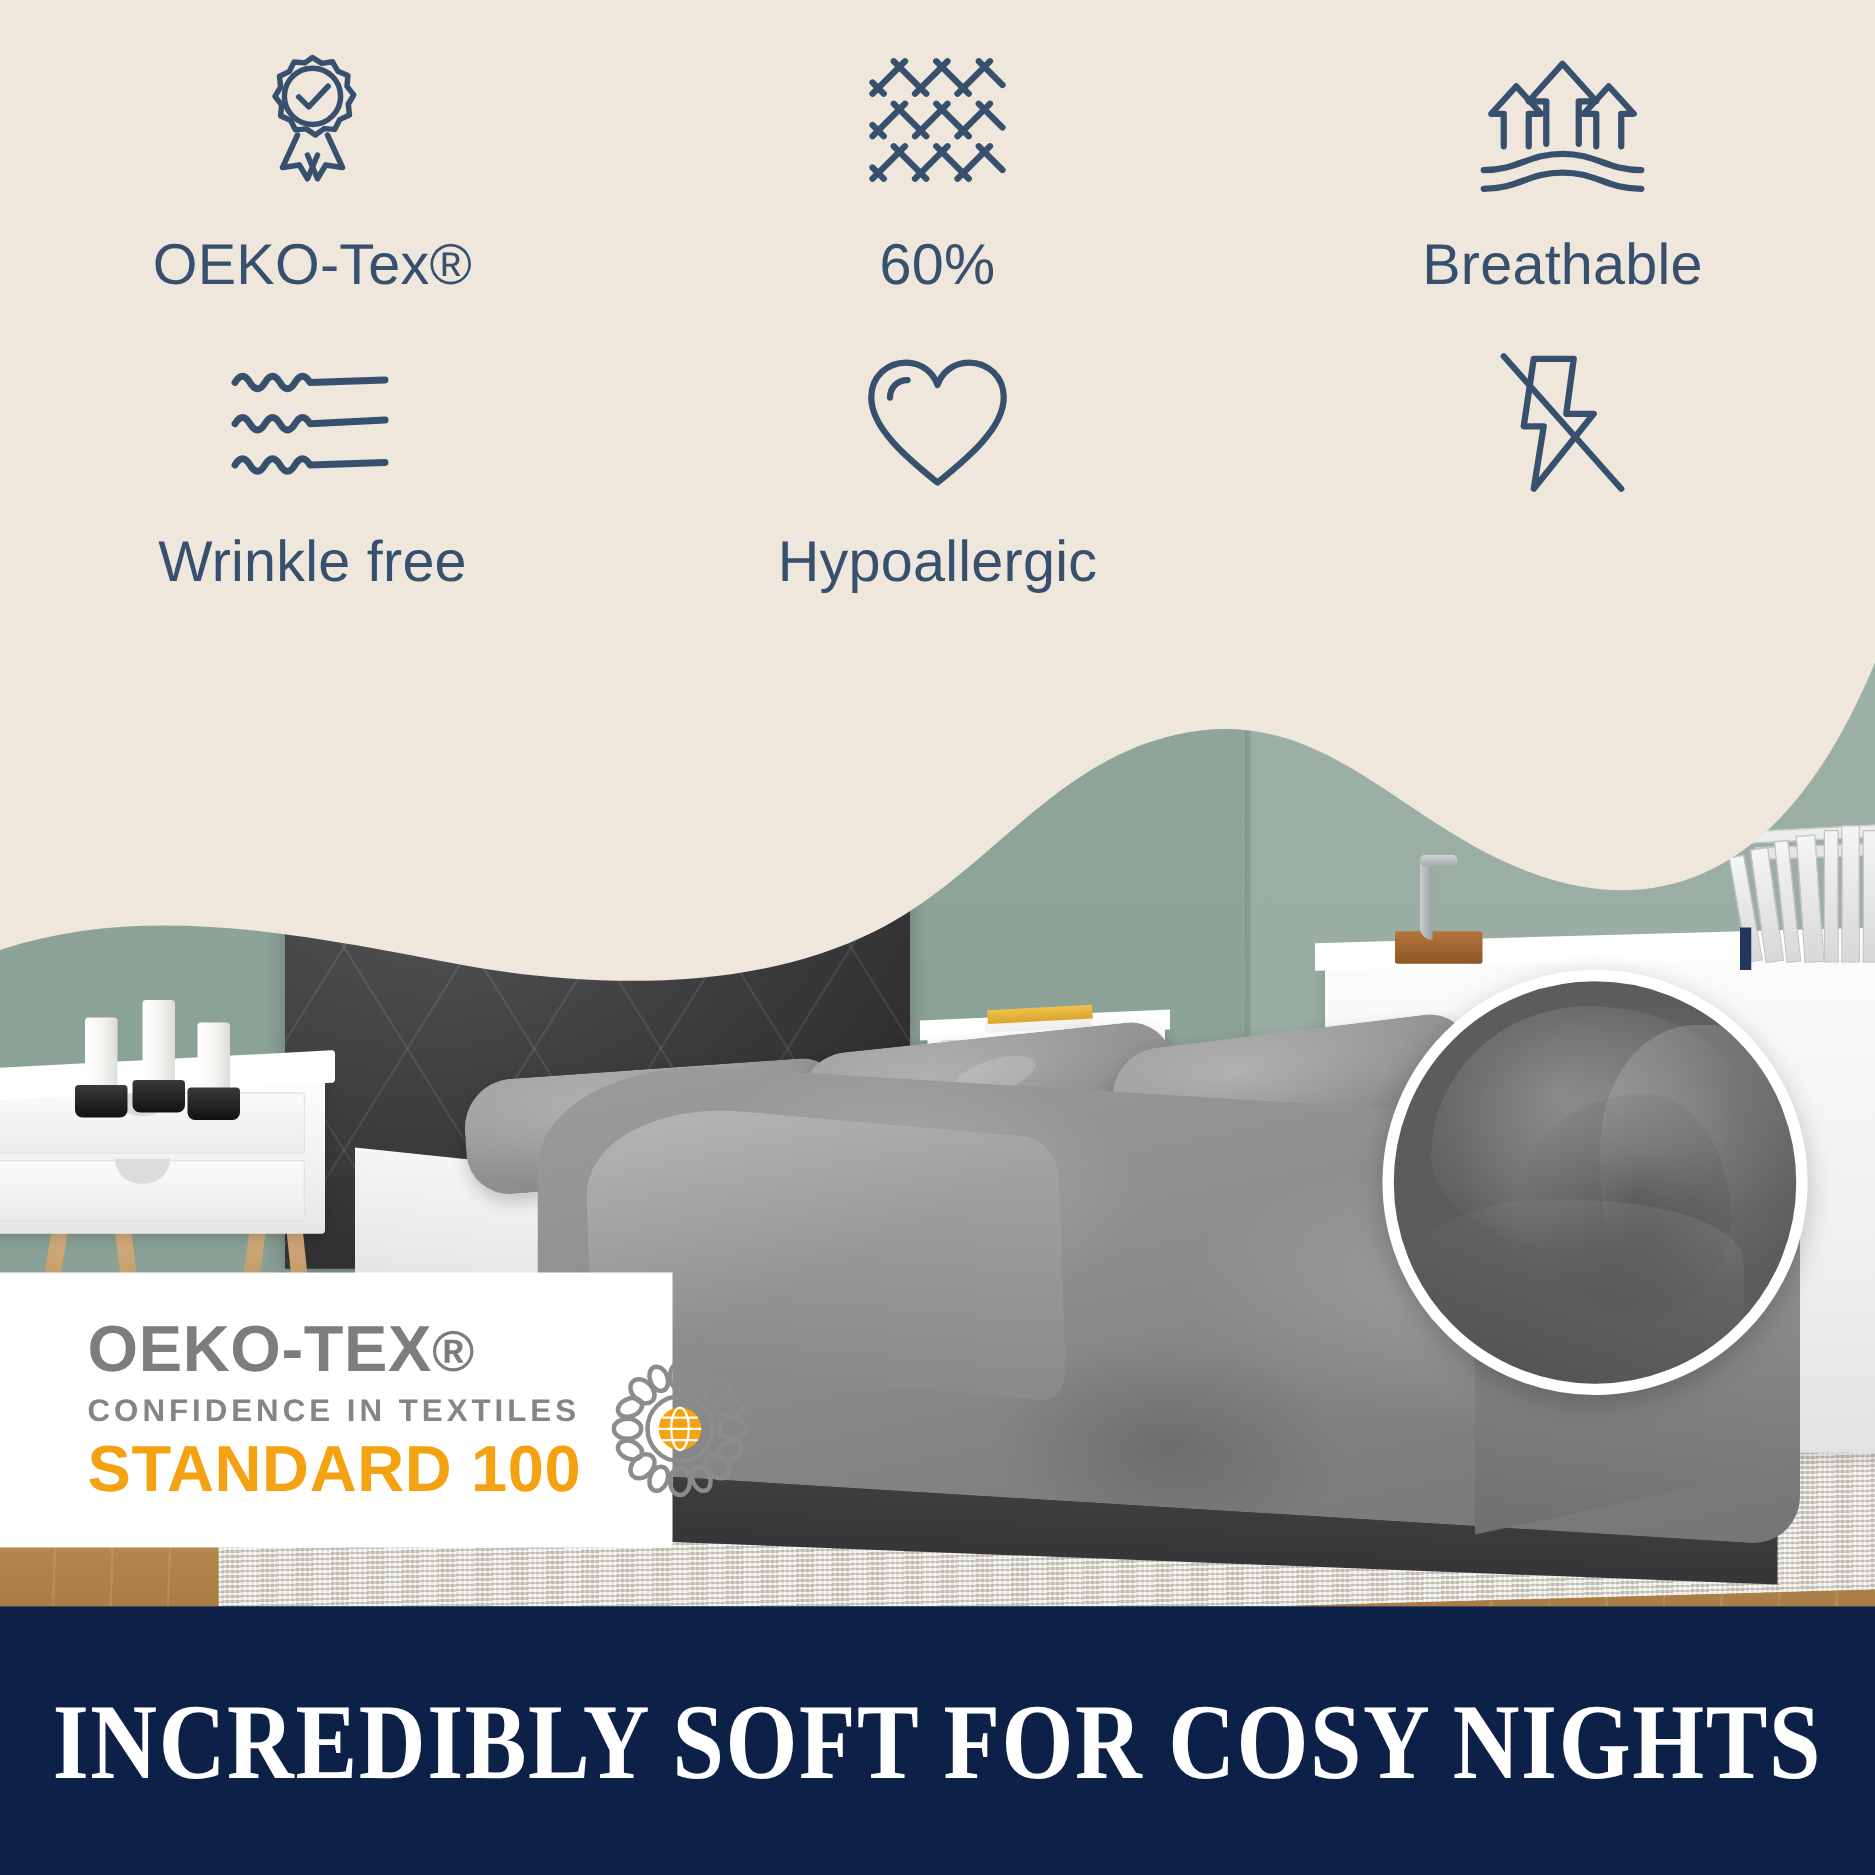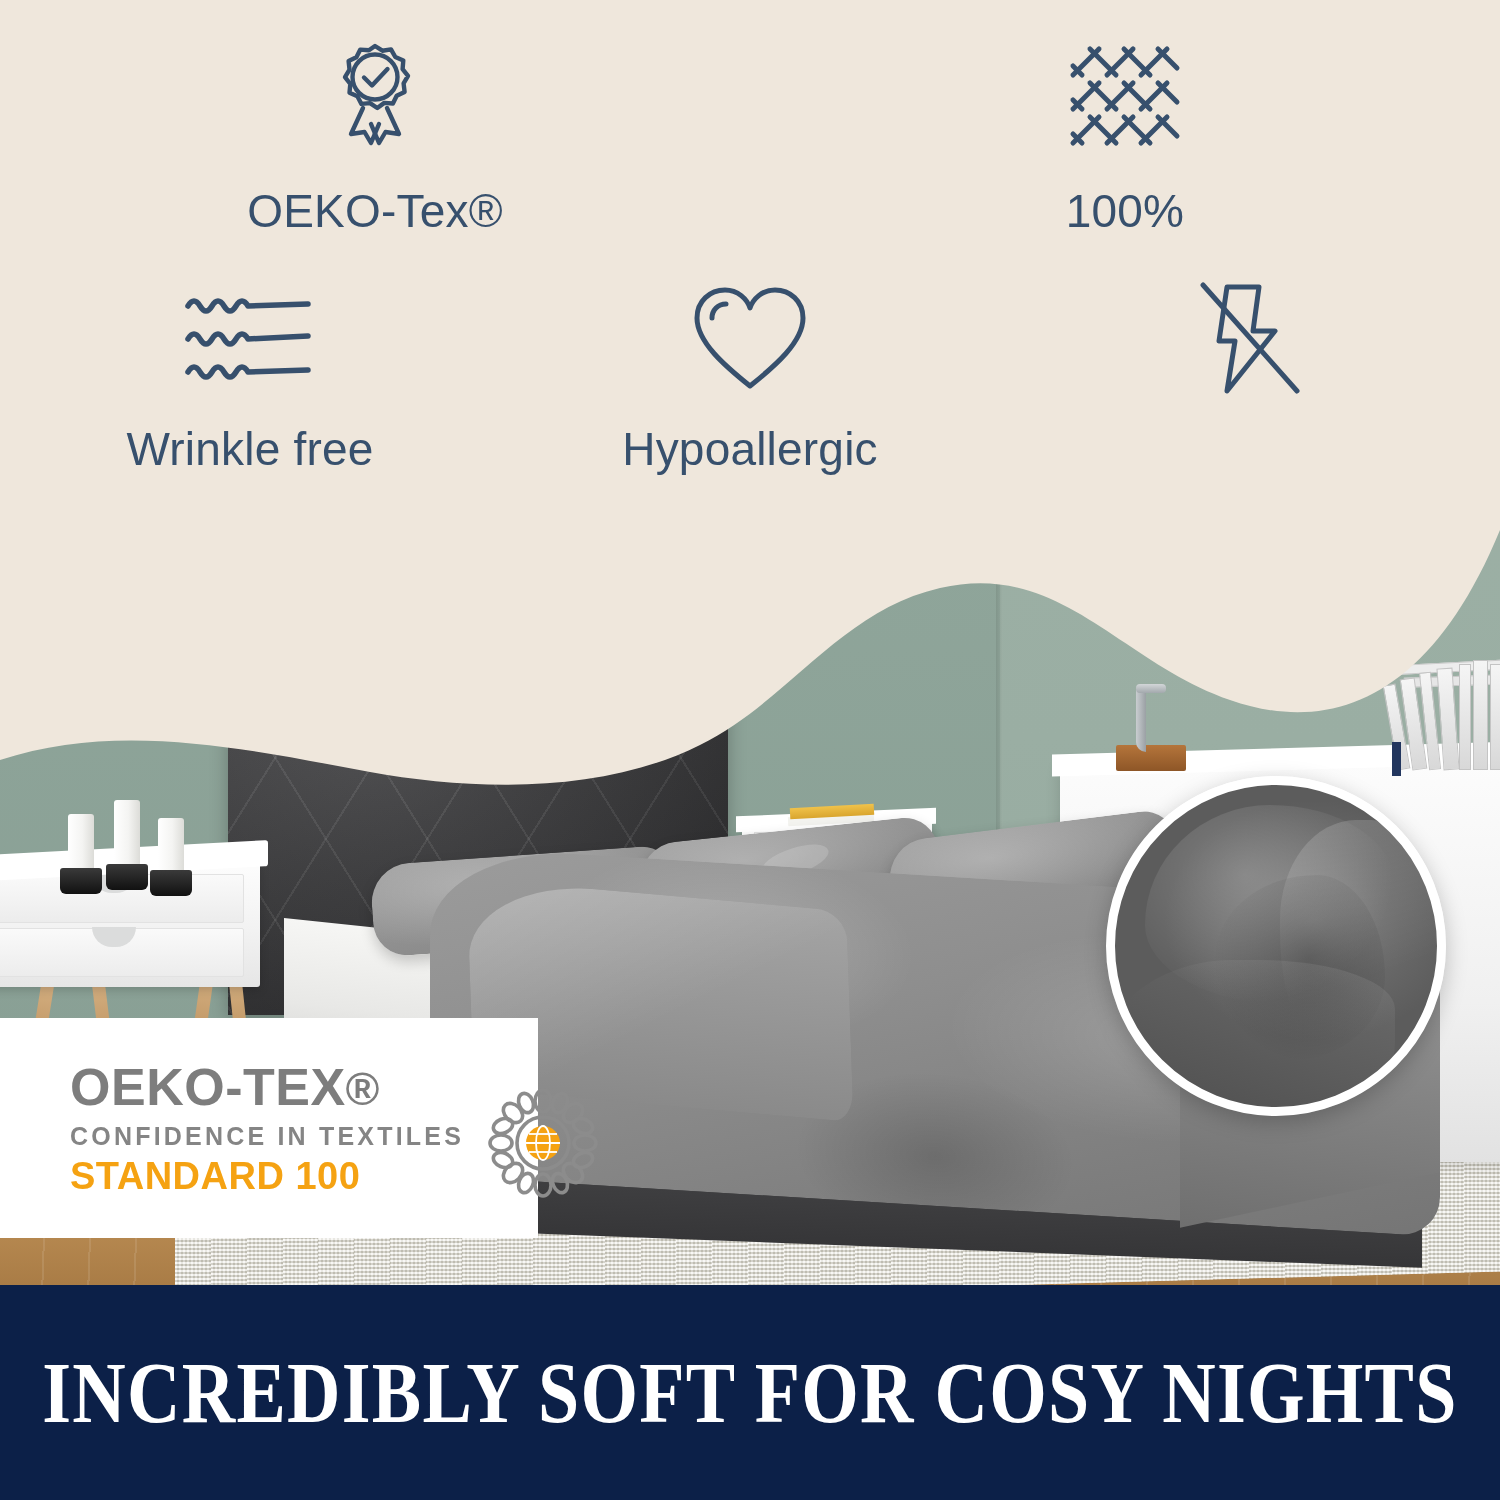--- a/index.html
+++ b/index.html
@@ -477,21 +477,21 @@
   .oeko-sub {
     color: #858585;
     font-size: 25px;
     font-weight: bold;
     letter-spacing: 3.2px;
     margin-top: 9px;
     white-space: nowrap;
   }
   .oeko-std {
     color: #F5A212;
-    font-size: 38px;
+    font-size: 52px;
     font-weight: bold;
     letter-spacing: .5px;
     margin-top: 6px;
     line-height: 1;
     white-space: nowrap;
   }
   .oeko-emblem {
     margin-left: 24px;
     margin-top: 34px;
   }
@@ -665,24 +665,44 @@
               <line x1="103" y1="46" x2="122" y2="65"></line>
               <line x1="18" y1="63" x2="27" y2="72"></line>
               <line x1="35" y1="80" x2="61" y2="106"></line>
               <line x1="69" y1="80" x2="95" y2="106"></line>
               <line x1="103" y1="80" x2="122" y2="99"></line>
               <line x1="18" y1="97" x2="27" y2="106"></line>
             </g>
           </svg>
         </div>
         <div class="feature-label">
-          <span class="line">100%</span>
-        </div>
-      </div>
-
+          <span class="line">60%</span>
+        </div>
+      </div>
+
+      <div class="feature">
+        <div class="feature-icon">
+          <svg width="150" height="120" viewBox="0 0 150 120">
+            <g fill="none" stroke="#37506D" stroke-width="5" stroke-linecap="round" stroke-linejoin="round">
+
+              <path d="M62 74 C62 58 62 48 62 40 L48 40 L75 10 L102 40 L88 40 C88 48 88 58 88 74"></path>
+
+              <path d="M28 76 C28 64 28 56 28 50 L18 50 L38 28 L58 50 L48 50 C48 56 48 64 48 76"></path>
+
+              <path d="M102 76 C102 64 102 56 102 50 L92 50 L112 28 L132 50 L122 50 C122 56 122 64 122 76"></path>
+
+              <path d="M12 95 C40 95 48 82 75 82 C102 82 110 95 138 95"></path>
+              <path d="M12 110 C40 110 48 97 75 97 C102 97 110 110 138 110"></path>
+            </g>
+          </svg>
+        </div>
+        <div class="feature-label">
+          <span class="line">Breathable</span>
+        </div>
+      </div>
 
     </div>
 
     <div class="feature-row row2">
 
       <div class="feature">
         <div class="feature-icon">
           <svg width="140" height="110" viewBox="0 0 140 110">
             <g fill="none" stroke="#37506D" stroke-width="5.5" stroke-linecap="round" stroke-linejoin="round">
               <path d="M8 22 q6 -10 12 0 t12 0 t12 0 t12 0 t12 0 L128 20"></path>

